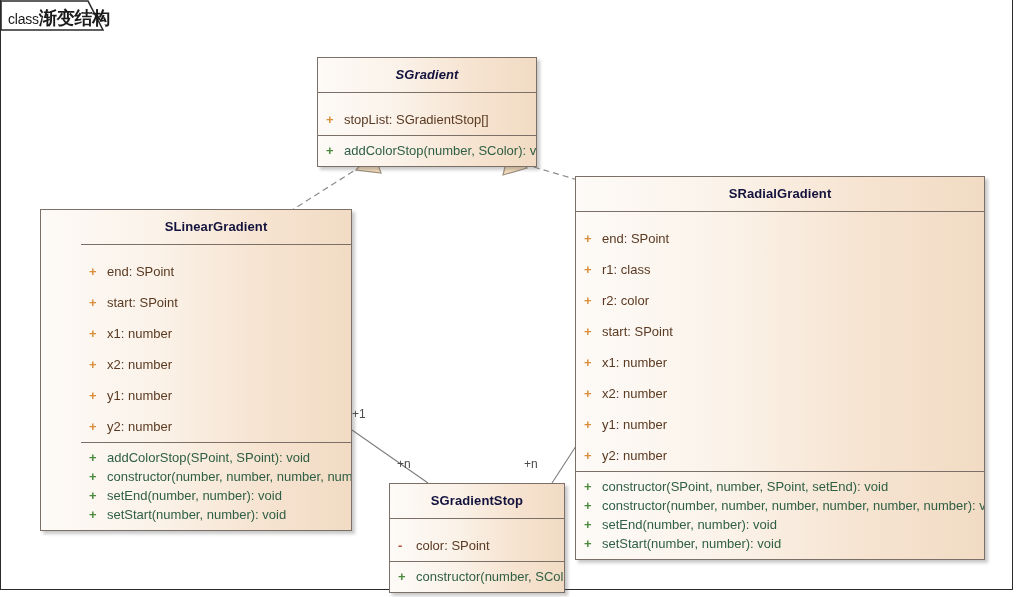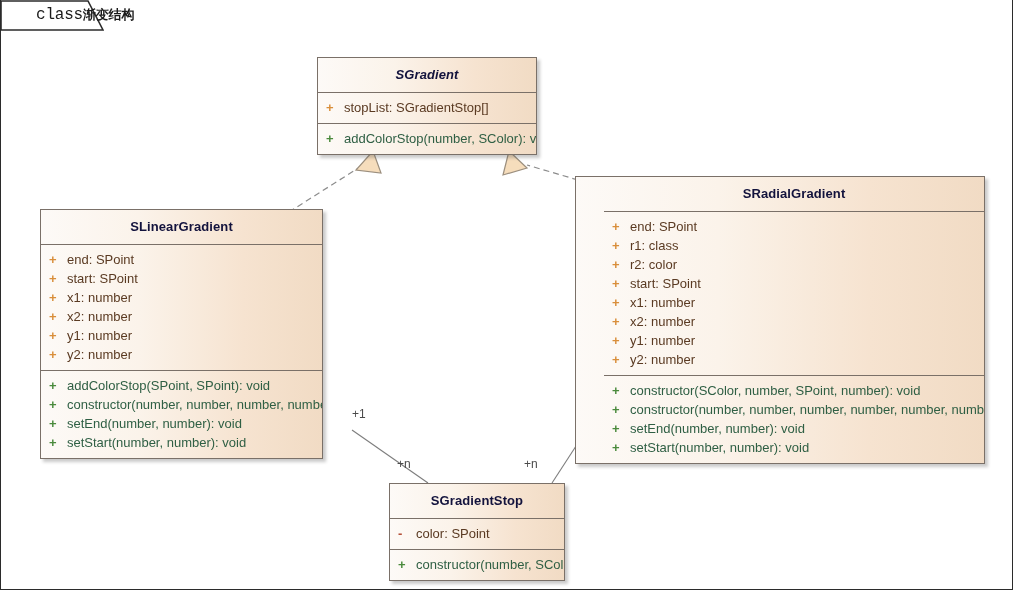--- a/index.html
+++ b/index.html
@@ -49,27 +49,26 @@
   #title-tab .tab-text {
     position: absolute;
     left: 8px;
     top: 6px;
     font-size: 13px;
     color: #1a1a1a;
     white-space: nowrap;
     letter-spacing: -0.2px;
   }
   #title-tab .tab-kw {
-    font-size: 16px;
-    font-family: Liberation Mono, monospace;
-    margin-left: 28px;
+    font-size: 14px;
+    font-family: Liberation Sans, sans-serif;
   }
   #title-tab .tab-name {
     font-weight: bold;
-    font-size: 13px;
+    font-size: 18px;
   }
 
   
   #connectors {
     position: absolute;
     left: 0;
     top: 0;
     width: 1023px;
     height: 597px;
     pointer-events: none;
@@ -111,21 +110,21 @@
     white-space: nowrap;
   }
   .uml-class .vis {
     display: inline-block;
     width: 18px;
     flex: 0 0 18px;
     text-align: left;
   }
   
   .attrs .vis      { color: #d98e3a; font-weight: bold; }
-  .attrs .mname    { color: #5a3a22; }
+  .attrs .mname    { color: #5a3a22; margin-top: 12px; }
   .attrs .vis.priv { color: #b4513a; font-weight: bold; }
   
   .ops .vis   { color: #4a8a3c; font-weight: bold; }
   .ops .mname { color: #2f5f44; }
 
   
   .mult-label {
     position: absolute;
     font-size: 12px;
     color: #4a4a4a;
@@ -183,21 +182,21 @@
       </div>
     </div>
     <div class="cls-section ops">
       <div class="member">
         <span class="vis">+</span>
         <span class="mname">addColorStop(number, SColor): void</span>
       </div>
     </div>
   </div>
 
-  <div class="uml-class" id="cls-slineargradient" style="left:40px; top:209px; width:283px;">
+  <div class="uml-class" id="cls-slineargradient" style="left:40px; top:209px; width:312px;padding-left:40px;">
     <div class="cls-header">SLinearGradient</div>
     <div class="cls-section attrs">
       <div class="member">
         <span class="vis">+</span>
         <span class="mname">end: SPoint</span>
       </div>
       <div class="member">
         <span class="vis">+</span>
         <span class="mname">start: SPoint</span>
       </div>
@@ -231,21 +230,21 @@
         <span class="vis">+</span>
         <span class="mname">setEnd(number, number): void</span>
       </div>
       <div class="member">
         <span class="vis">+</span>
         <span class="mname">setStart(number, number): void</span>
       </div>
     </div>
   </div>
 
-  <div class="uml-class" id="cls-sradialgradient" style="left:575px; top:176px; width:410px;padding-left:28px;">
+  <div class="uml-class" id="cls-sradialgradient" style="left:575px; top:176px; width:410px;">
     <div class="cls-header">SRadialGradient</div>
     <div class="cls-section attrs">
       <div class="member">
         <span class="vis">+</span>
         <span class="mname">end: SPoint</span>
       </div>
       <div class="member">
         <span class="vis">+</span>
         <span class="mname">r1: class</span>
       </div>
@@ -270,21 +269,21 @@
         <span class="mname">y1: number</span>
       </div>
       <div class="member">
         <span class="vis">+</span>
         <span class="mname">y2: number</span>
       </div>
     </div>
     <div class="cls-section ops">
       <div class="member">
         <span class="vis">+</span>
-        <span class="mname">constructor(SColor, number, SPoint, number): void</span>
+        <span class="mname">constructor(SPoint, number, SPoint, setEnd): void</span>
       </div>
       <div class="member">
         <span class="vis">+</span>
         <span class="mname">constructor(number, number, number, number, number, number): void</span>
       </div>
       <div class="member">
         <span class="vis">+</span>
         <span class="mname">setEnd(number, number): void</span>
       </div>
       <div class="member">

